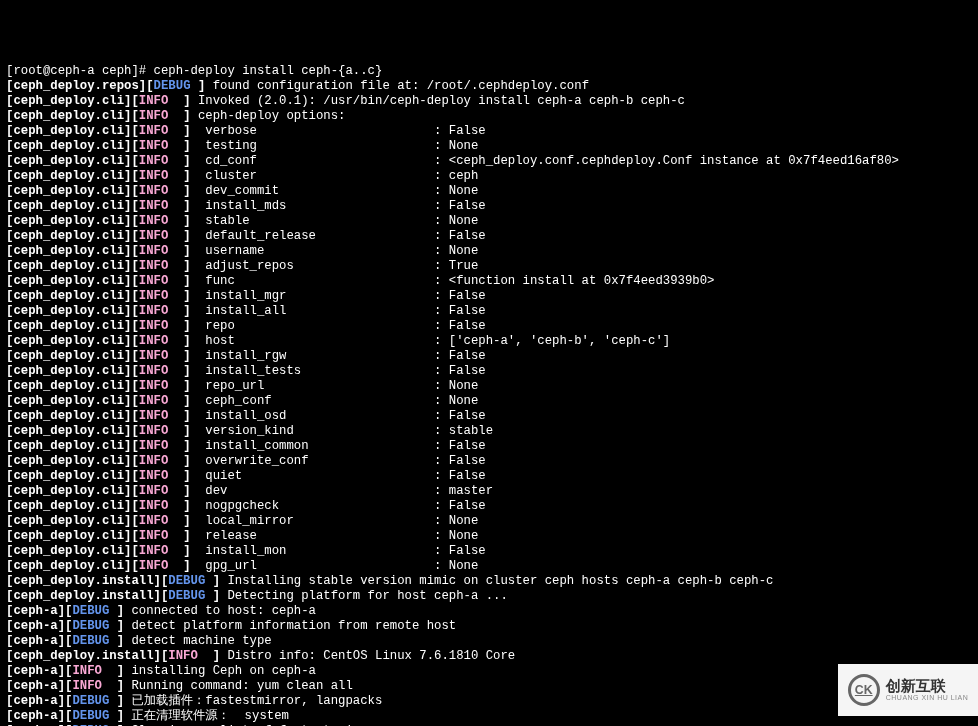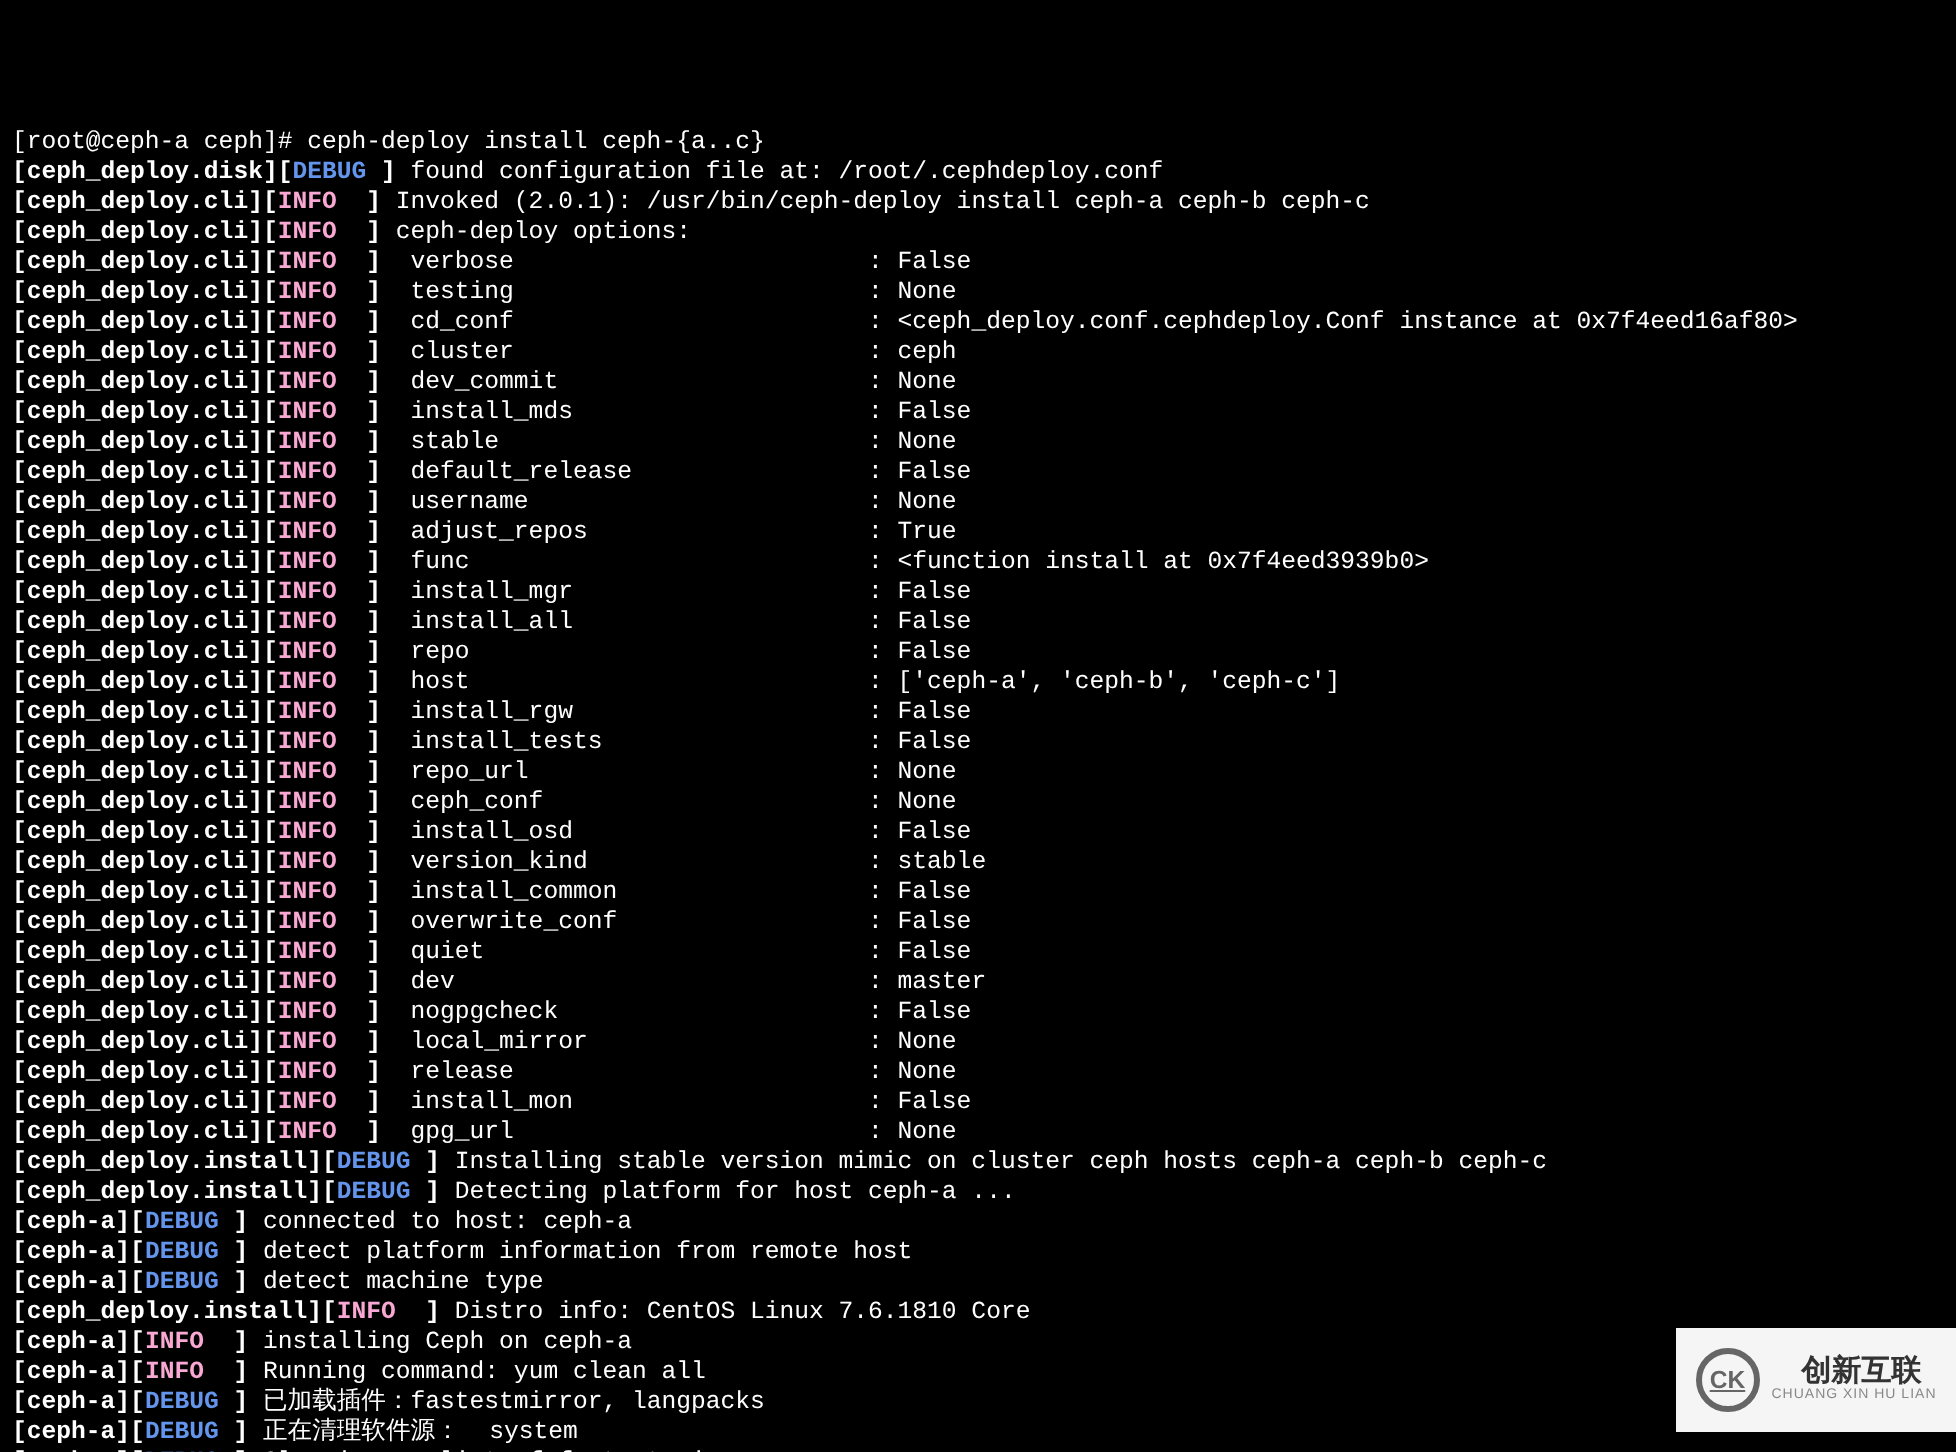--- a/index.html
+++ b/index.html
@@ -39,30 +39,30 @@
     border: 3px solid #666;
     border-radius: 50%;
     display: flex;
     align-items: center;
     justify-content: center;
     font-weight: bold;
     color: #666;
     text-decoration: underline;
   }
   .watermark .txt { display:flex; flex-direction:column; line-height:1.1;}
-  .watermark .txt .zh { font-size:15px; font-weight:bold; color:#333;margin-left:15px;}
+  .watermark .txt .zh { font-size:15px; font-weight:bold; color:#333;}
   .watermark .txt .py { font-size:7px; letter-spacing:0.5px; color:#888;}
 </style>
 </head>
 <body>
 
 
 
 <div class="term" id="term">[root@ceph-a ceph]# ceph-deploy install ceph-{a..c}
-<span class="bold">[ceph_deploy.disk]</span><span class="bold">[</span><span class="blue bold">DEBUG</span><span class="bold"> ]</span> found configuration file at: /root/.cephdeploy.conf
+<span class="bold">[ceph_deploy.repos]</span><span class="bold">[</span><span class="blue bold">DEBUG</span><span class="bold"> ]</span> found configuration file at: /root/.cephdeploy.conf
 <span class="bold">[ceph_deploy.cli]</span><span class="bold">[</span><span class="cyan bold">INFO</span><span class="bold">  ]</span> Invoked (2.0.1): /usr/bin/ceph-deploy install ceph-a ceph-b ceph-c
 <span class="bold">[ceph_deploy.cli]</span><span class="bold">[</span><span class="cyan bold">INFO</span><span class="bold">  ]</span> ceph-deploy options:
 <span class="bold">[ceph_deploy.cli]</span><span class="bold">[</span><span class="cyan bold">INFO</span><span class="bold">  ]</span>  verbose                        : False
 <span class="bold">[ceph_deploy.cli]</span><span class="bold">[</span><span class="cyan bold">INFO</span><span class="bold">  ]</span>  testing                        : None
 <span class="bold">[ceph_deploy.cli]</span><span class="bold">[</span><span class="cyan bold">INFO</span><span class="bold">  ]</span>  cd_conf                        : &lt;ceph_deploy.conf.cephdeploy.Conf instance at 0x7f4eed16af80&gt;
 <span class="bold">[ceph_deploy.cli]</span><span class="bold">[</span><span class="cyan bold">INFO</span><span class="bold">  ]</span>  cluster                        : ceph
 <span class="bold">[ceph_deploy.cli]</span><span class="bold">[</span><span class="cyan bold">INFO</span><span class="bold">  ]</span>  dev_commit                     : None
 <span class="bold">[ceph_deploy.cli]</span><span class="bold">[</span><span class="cyan bold">INFO</span><span class="bold">  ]</span>  install_mds                    : False
 <span class="bold">[ceph_deploy.cli]</span><span class="bold">[</span><span class="cyan bold">INFO</span><span class="bold">  ]</span>  stable                         : None
 <span class="bold">[ceph_deploy.cli]</span><span class="bold">[</span><span class="cyan bold">INFO</span><span class="bold">  ]</span>  default_release                : False

